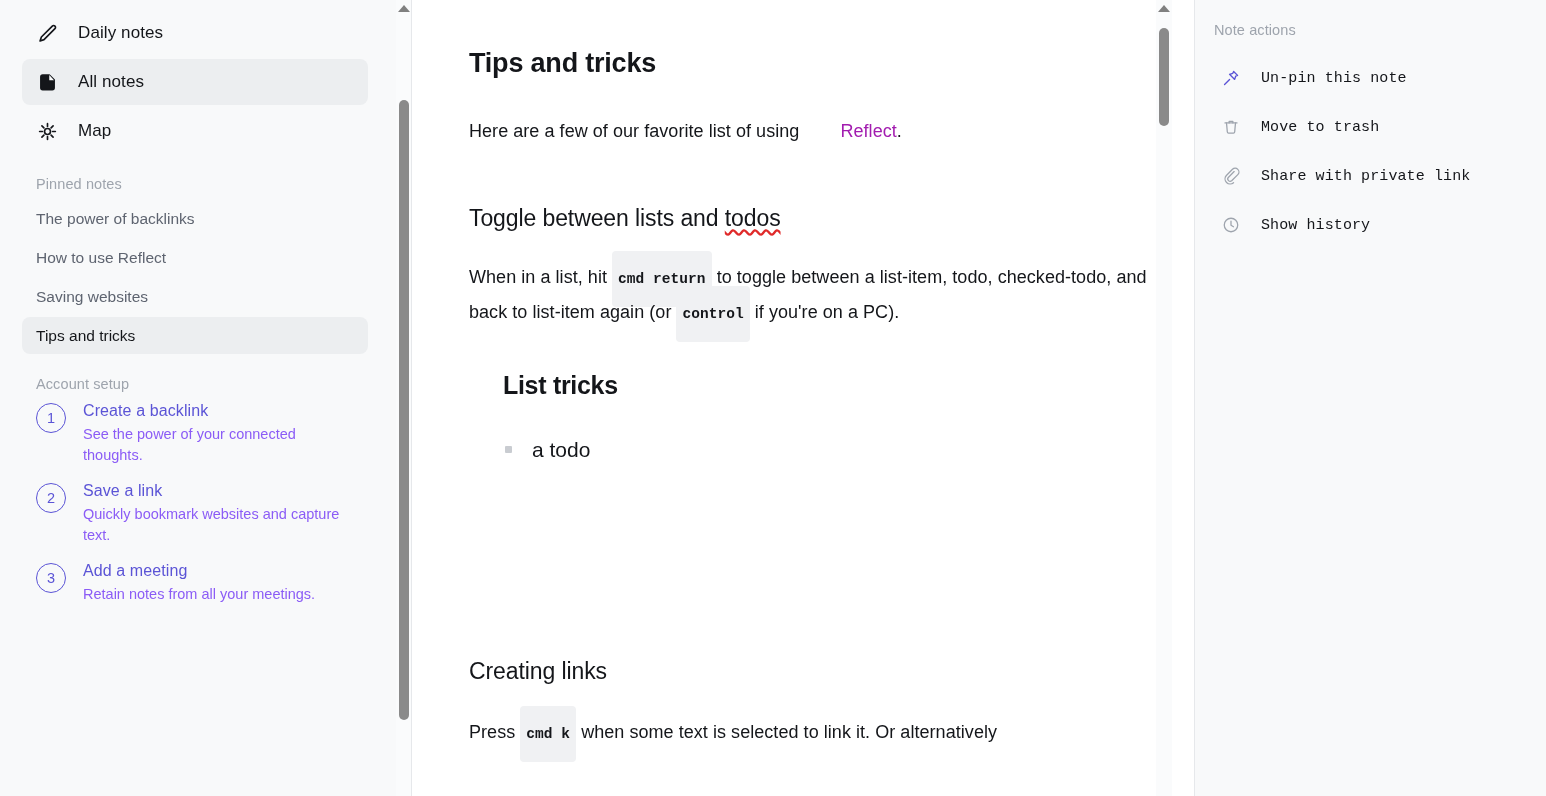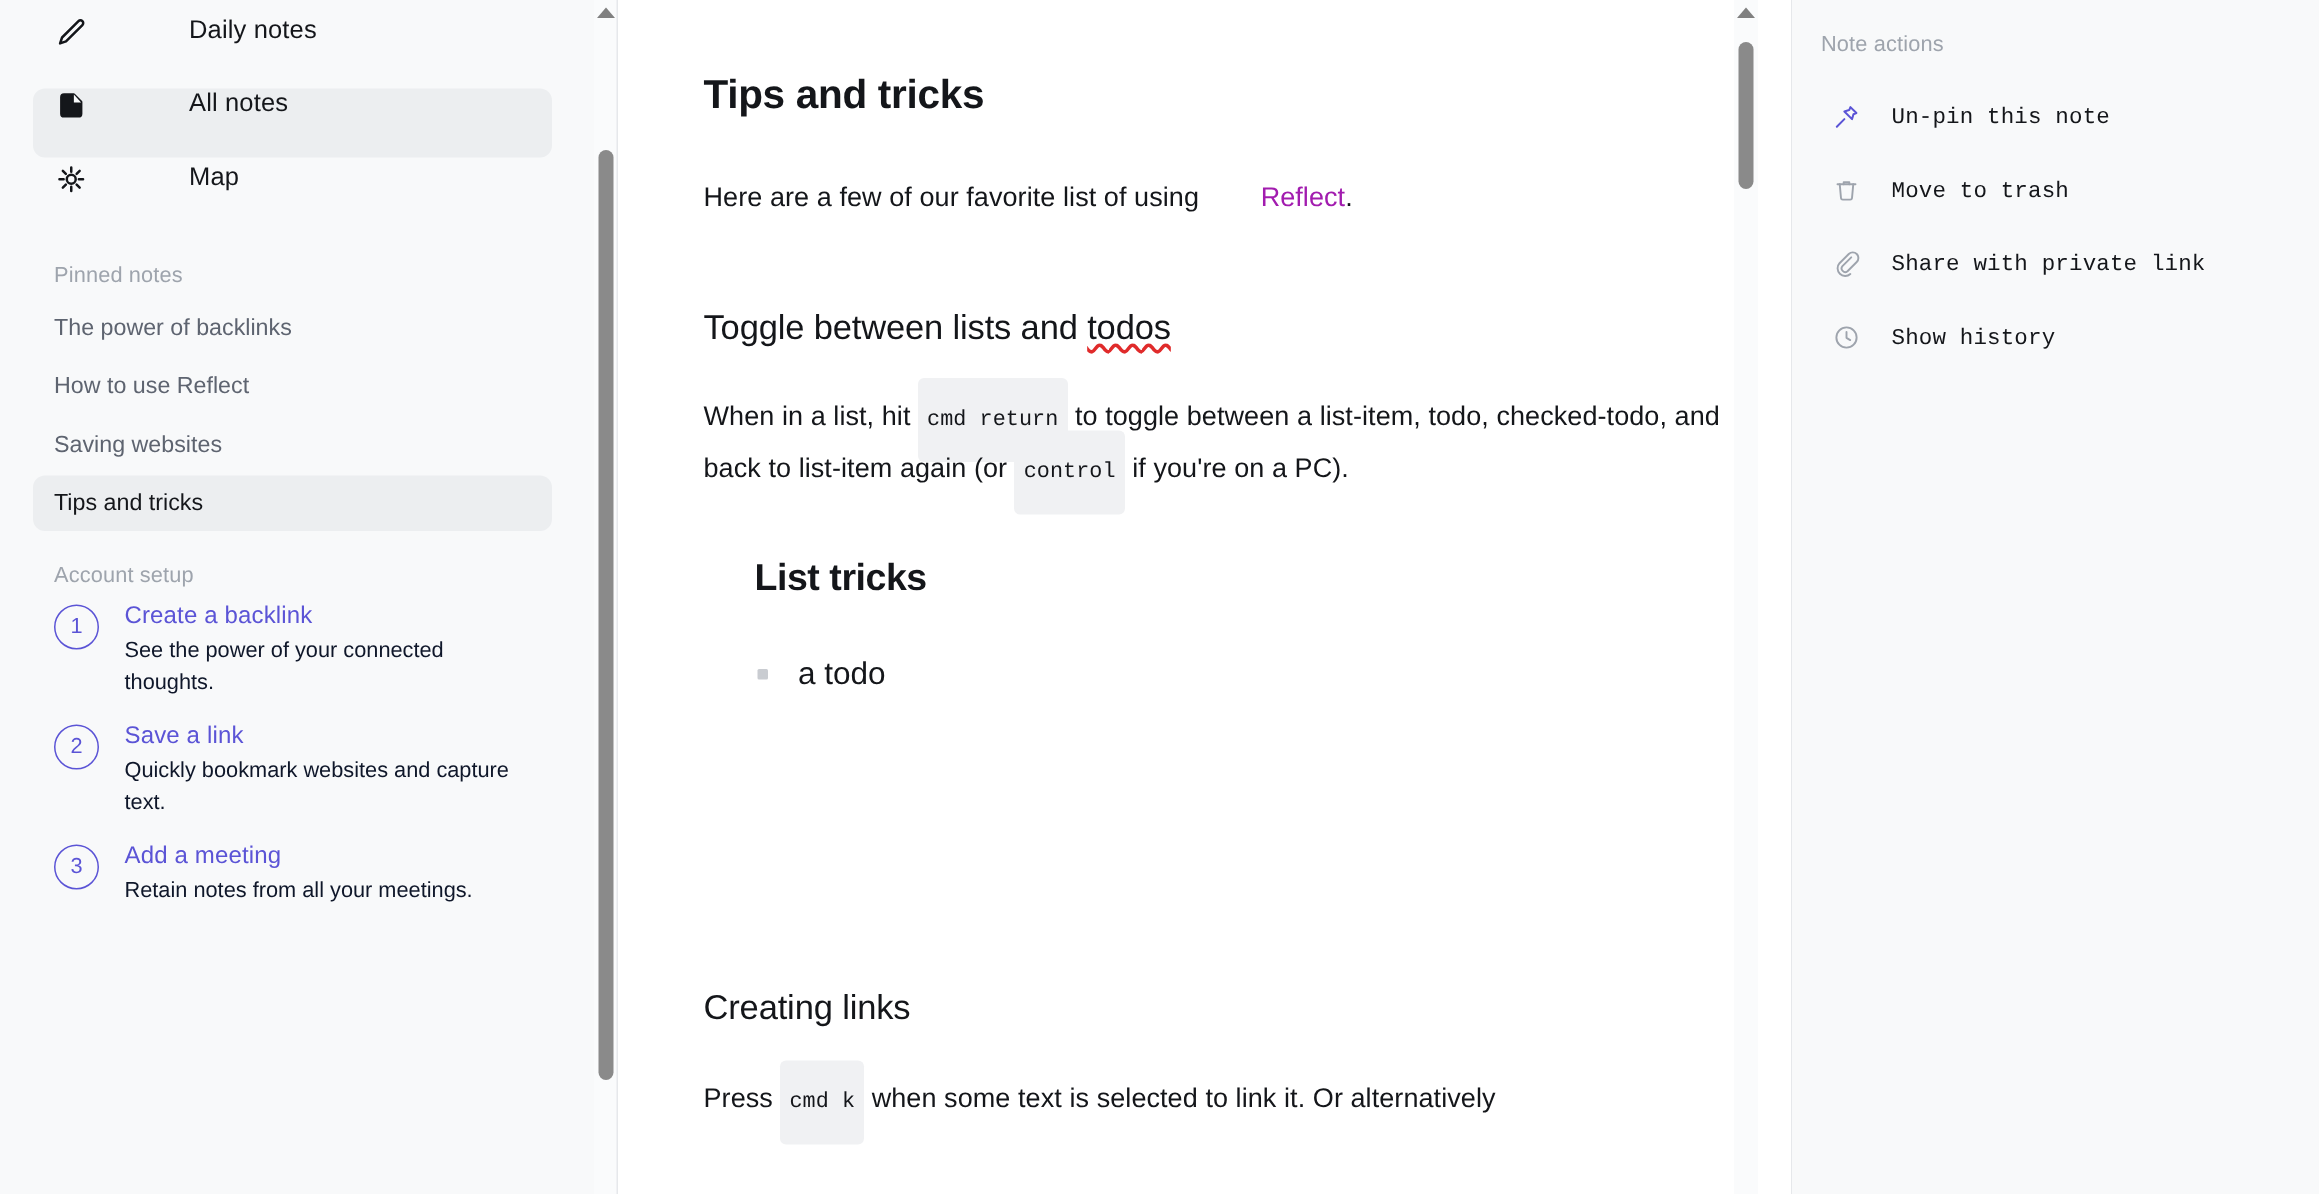--- a/index.html
+++ b/index.html
@@ -26,26 +26,26 @@
     position: relative;
     flex: 0 0 412px;
     overflow: hidden;
   }
   .sidebar-inner {
     width: 390px;
     padding: 10px 0 0 0;
   }
   .nav-item {
     display: flex;
+    align-items: center;
     height: 46px;
     margin: 0 22px 3px 22px;
     padding: 0 14px;
     border-radius: 8px;
     cursor: pointer;
-    gap: 48px;
   }
   .nav-item.active { background: #eceef0; }
   .nav-icon {
     width: 22px;
     height: 22px;
     margin-right: 20px;
     flex: 0 0 22px;
     display: flex;
     align-items: center;
     justify-content: center;
@@ -101,21 +101,21 @@
   }
   .setup-text { padding-top: 2px; }
   .setup-title {
     font-size: 16px;
     color: #5b54d6;
     margin-bottom: 4px;
     letter-spacing: 0.1px;
   }
   .setup-desc {
     font-size: 14.5px;
-    color: #0f172a;
+    color: #8b5cf6;
     line-height: 1.45;
     max-width: 270px;
   }
 
   
   .scrollbar {
     position: absolute;
     width: 16px;
     top: 0;
     bottom: 0;
@@ -189,20 +189,21 @@
     text-underline-offset: 3px;
   }
   code.kbd {
     font-family: "Liberation Mono", monospace;
     font-size: 14.5px;
     background: #f0f1f3;
     border-radius: 4px;
     padding: 20px 6px;
     color: #14161a;
     white-space: nowrap;
+    font-weight: bold;
   }
   .sub-block { margin-top: 40px; padding-left: 34px; }
   h3.list-heading {
     font-size: 25px;
     font-weight: 700;
     color: #14161a;
     letter-spacing: -0.3px;
     margin-bottom: 38px;
   }
   .todo-row {

